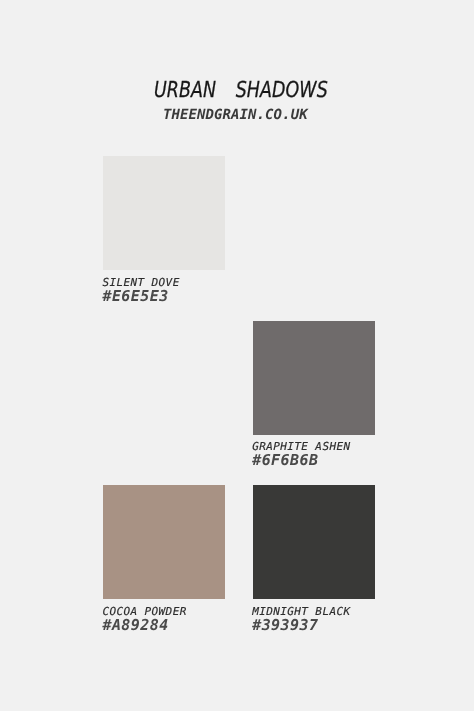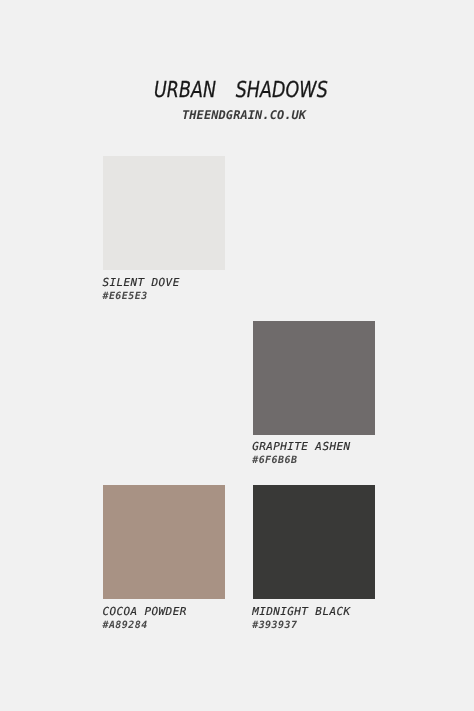--- a/index.html
+++ b/index.html
@@ -22,23 +22,23 @@
     font-family:"DejaVu Sans", sans-serif;
     font-size:22px; font-weight:400;
     letter-spacing:0.05px; word-spacing:17.5px;
     line-height:16px;
     transform:scaleX(0.795); transform-origin:left top;
     white-space:nowrap;
     color:#171717;
     -webkit-text-stroke:0.28px #171717;
   }
   .subtitle {
-    position:absolute; left:182px; top:111px;
+    position:absolute; left:163px; top:111px;
     font-family:"DejaVu Sans Mono", monospace;
-    font-size:12px; font-weight:700; letter-spacing:0.08px;
+    font-size:14px; font-weight:700; letter-spacing:0.08px;
     line-height:8px;
     white-space:nowrap;
     color:#3a3a3a;
   }
 
   
   .grid { position:absolute; left:0; top:0; width:474px; height:711px; }
 
   .swatch { position:absolute; width:138px; height:146px; }
   .swatch.c0 { left:103px; }
@@ -53,21 +53,21 @@
     position:absolute; left:-0.6px; top:122.5px;
     font-family:"DejaVu Sans Mono", monospace;
     font-size:11px; font-weight:400; letter-spacing:0.4px;
     line-height:8px;
     color:#2d2d2d; white-space:nowrap;
     -webkit-text-stroke:0.16px #2d2d2d;
   }
   .hex {
     position:absolute; left:-0.6px; top:136.5px;
     font-family:"DejaVu Sans Mono", monospace;
-    font-size:10px; font-weight:700; letter-spacing:0.45px;
+    font-size:15px; font-weight:700; letter-spacing:0.45px;
     line-height:7px;
     color:#4a4a4a; white-space:nowrap;
   }
 </style>
 </head>
 <body style="background: rgb(241, 241, 241);">
 
 <div class="card">
 
   <div class="title">URBAN SHADOWS</div>

